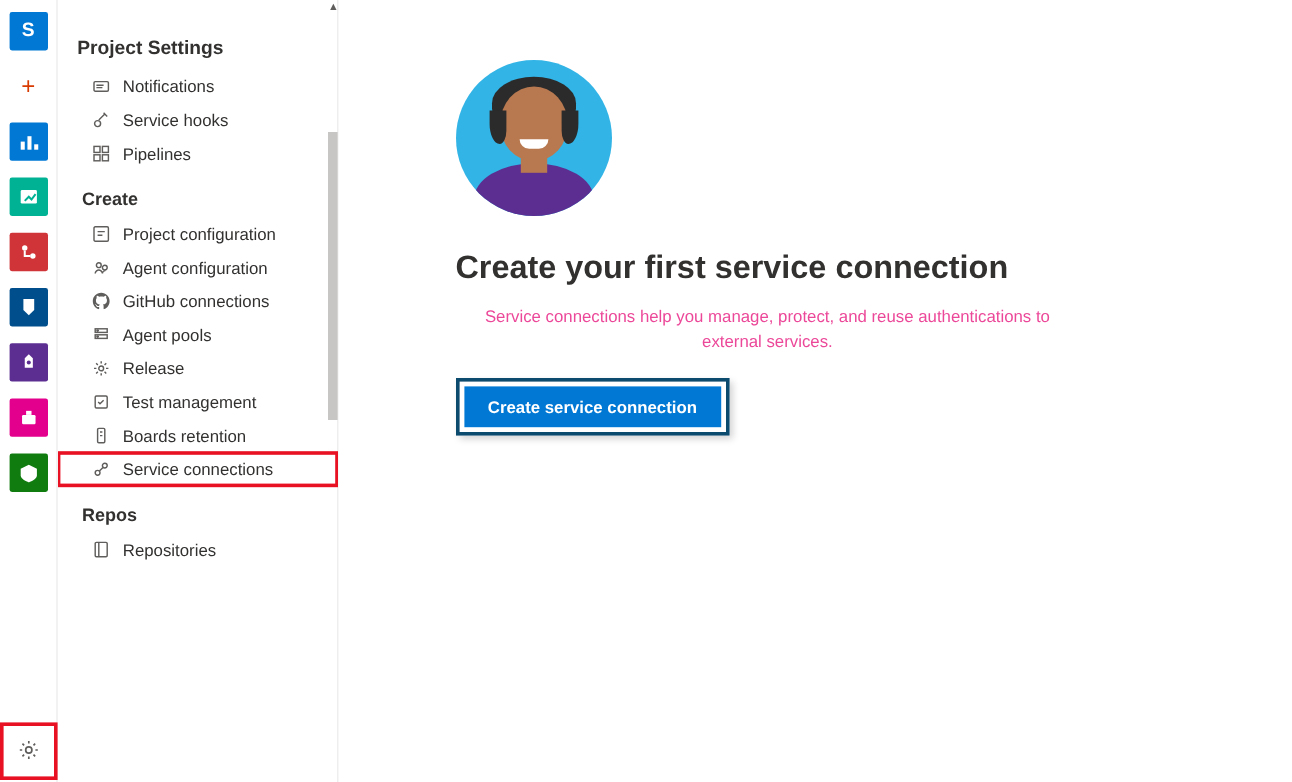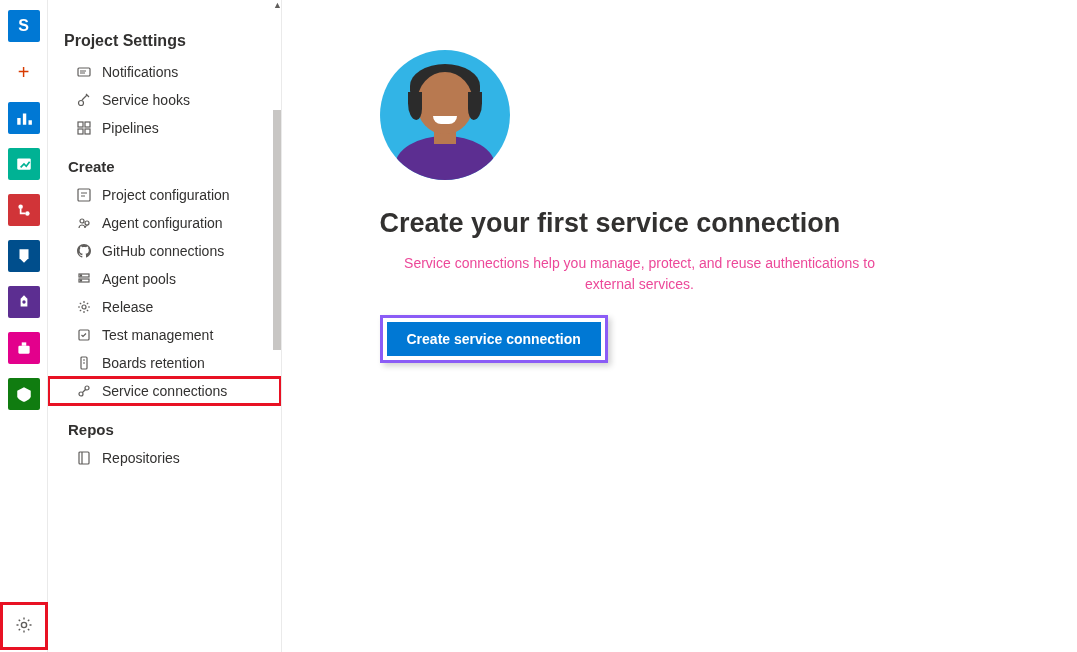--- a/index.html
+++ b/index.html
@@ -183,21 +183,21 @@
     margin-bottom: 14px;
   }
   .hero-subtitle {
     font-size: 14px;
     color:#ec4899;
     line-height:1.5;
     margin-bottom: 20px;
     max-width:520px;
   }
   .cta-wrap {
-    border: 3px solid #8b5cf6;
+    border: 3px solid #0c4a6e;
     padding: 4px;
     box-shadow: 3px 3px 6px rgba(0,0,0,0.18);
   }
   .cta {
     background:#0078d4;
     color:#fff;
     border:none;
     padding: 9px 20px;
     font-size:14px;
     font-weight:600;

